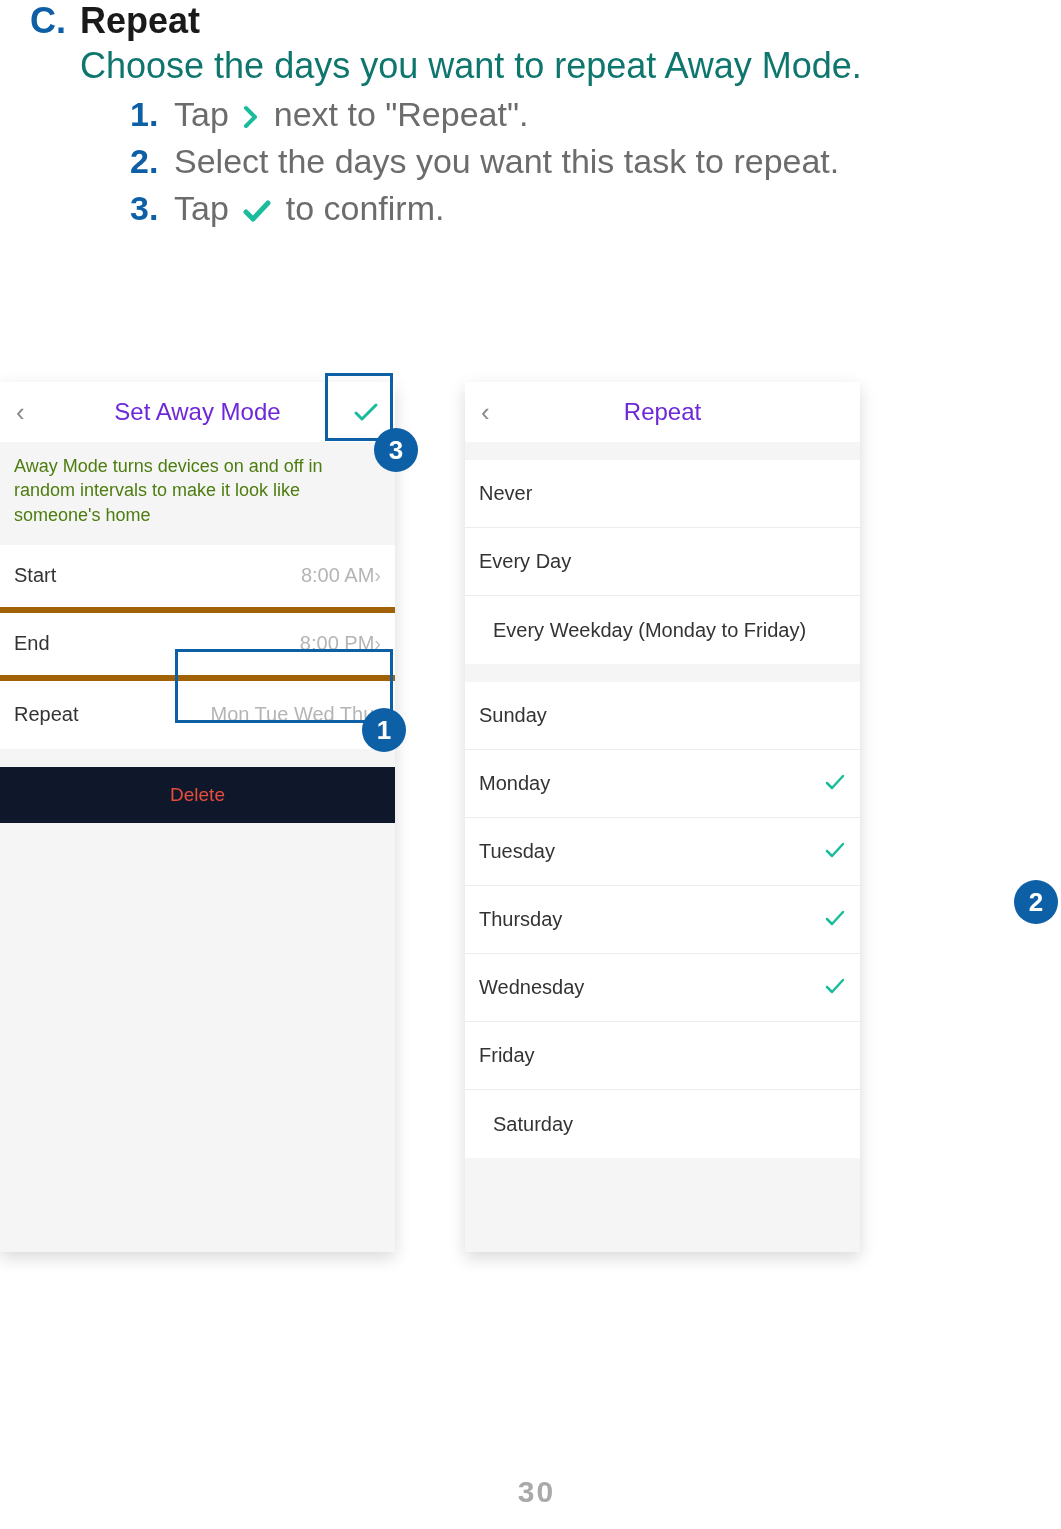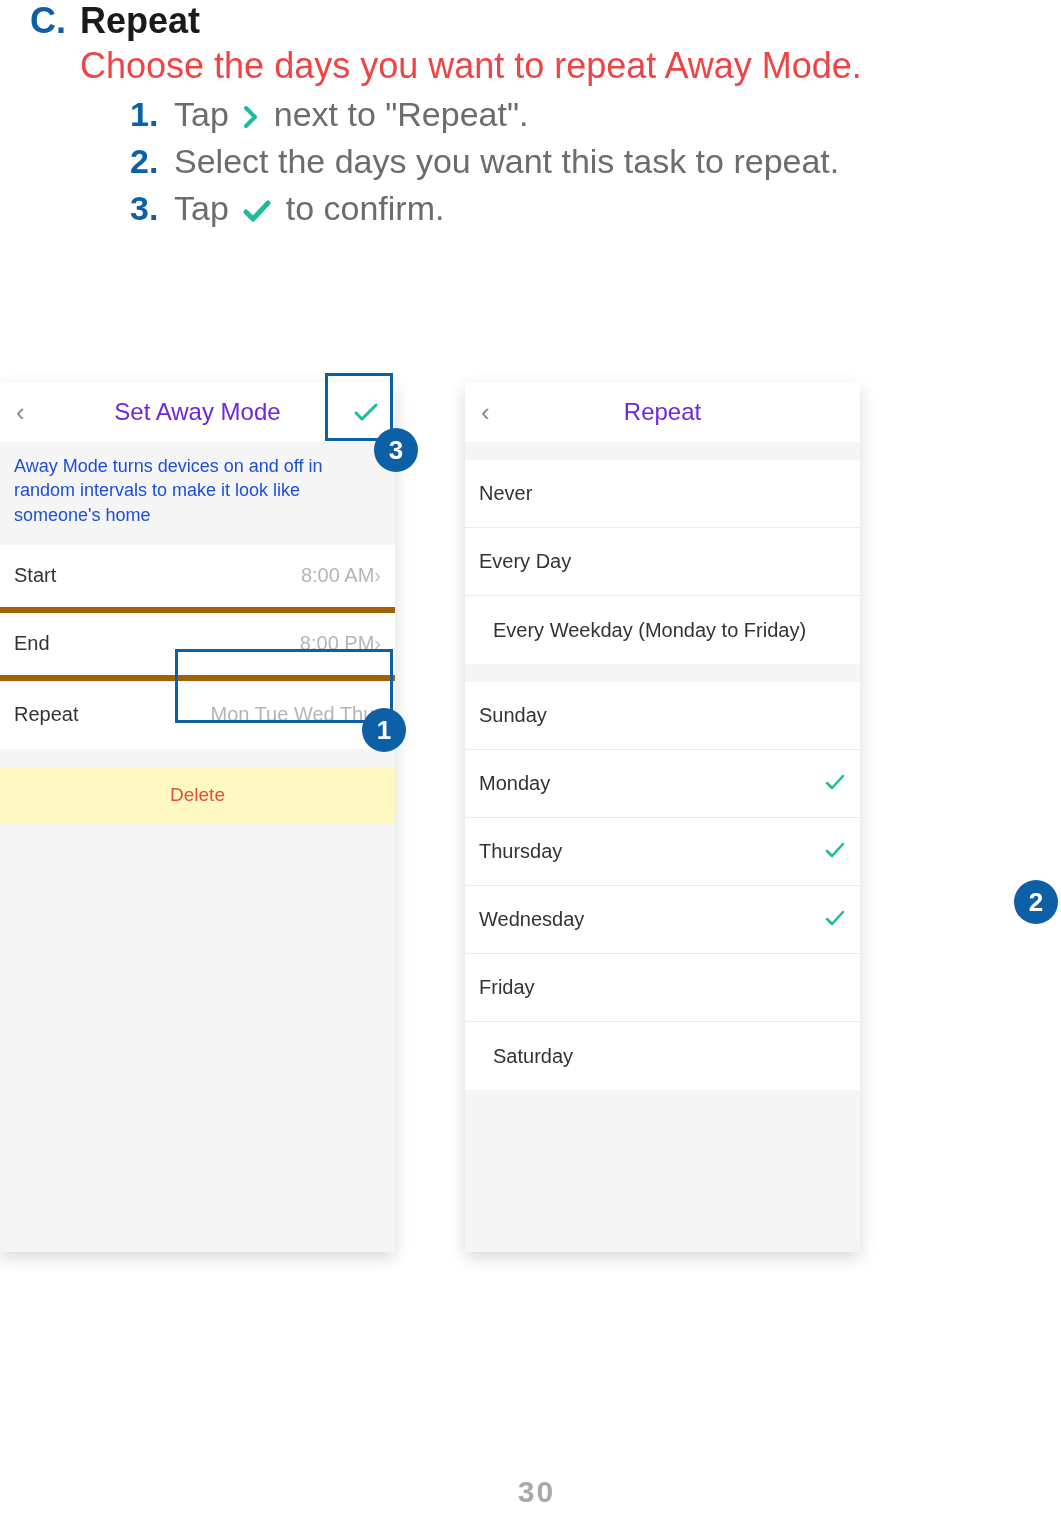--- a/index.html
+++ b/index.html
@@ -29,21 +29,21 @@
   }
   .section-title {
     color: #1a1a1a;
     font-size: 36px;
     font-weight: 700;
     position: absolute;
     left: 50px;
     top: 0;
   }
   .section-desc {
-    color: #ef4444;
+    color: #0f766e;
     font-size: 36px;
     position: absolute;
     left: 50px;
     top: 45px;
   }
   .steps {
     position: absolute;
     left: 100px;
     top: 95px;
   }
@@ -99,21 +99,21 @@
     position: absolute;
     left: 0; right: 0;
     text-align: center;
     font-size: 24px;
     color: #6d28d9;
     pointer-events: none;
   }
   .phone-header .confirm svg { display: block; }
   .desc {
     font-size: 18px;
-    color: #1d4ed8;
+    color: #4d7c0f;
     padding: 12px 14px 18px 14px;
     line-height: 1.35;
   }
   .row {
     background: #fff;
     height: 68px;
     display: flex;
     align-items: center;
     justify-content: space-between;
     padding: 0 14px;
@@ -122,21 +122,21 @@
     color: #333;
   }
   .row .value {
     color: #b5b5b5;
     display: flex;
     align-items: center;
   }
   .row .chev { color: #c0c0c0; font-size: 20px; }
   .row.last { border-bottom: none; }
   .delete-row {
-    background: #fef9c3;
+    background: #0f172a;
     height: 56px;
     display: flex;
     align-items: center;
     justify-content: center;
     margin-top: 18px;
     color: #e74c3c;
     font-size: 19px;
   }
 
   
@@ -282,20 +282,26 @@
         <span>Sunday</span>
         <span class="check-icon"></span>
       </div>
       <div class="row">
         <span>Monday</span>
         <span class="check-icon"><svg width="22" height="16" viewBox="0 0 22 16">
               <path d="M3 9 L8 14 L19 2" stroke="#1abc9c" stroke-width="2.5" fill="none" stroke-linecap="round" stroke-linejoin="round"></path>
             </svg></span>
       </div>
       <div class="row">
+        <span>Tuesday</span>
+        <span class="check-icon"><svg width="22" height="16" viewBox="0 0 22 16">
+              <path d="M3 9 L8 14 L19 2" stroke="#1abc9c" stroke-width="2.5" fill="none" stroke-linecap="round" stroke-linejoin="round"></path>
+            </svg></span>
+      </div>
+      <div class="row">
         <span>Thursday</span>
         <span class="check-icon"><svg width="22" height="16" viewBox="0 0 22 16">
               <path d="M3 9 L8 14 L19 2" stroke="#1abc9c" stroke-width="2.5" fill="none" stroke-linecap="round" stroke-linejoin="round"></path>
             </svg></span>
       </div>
       <div class="row">
         <span>Wednesday</span>
         <span class="check-icon"><svg width="22" height="16" viewBox="0 0 22 16">
               <path d="M3 9 L8 14 L19 2" stroke="#1abc9c" stroke-width="2.5" fill="none" stroke-linecap="round" stroke-linejoin="round"></path>
             </svg></span>

